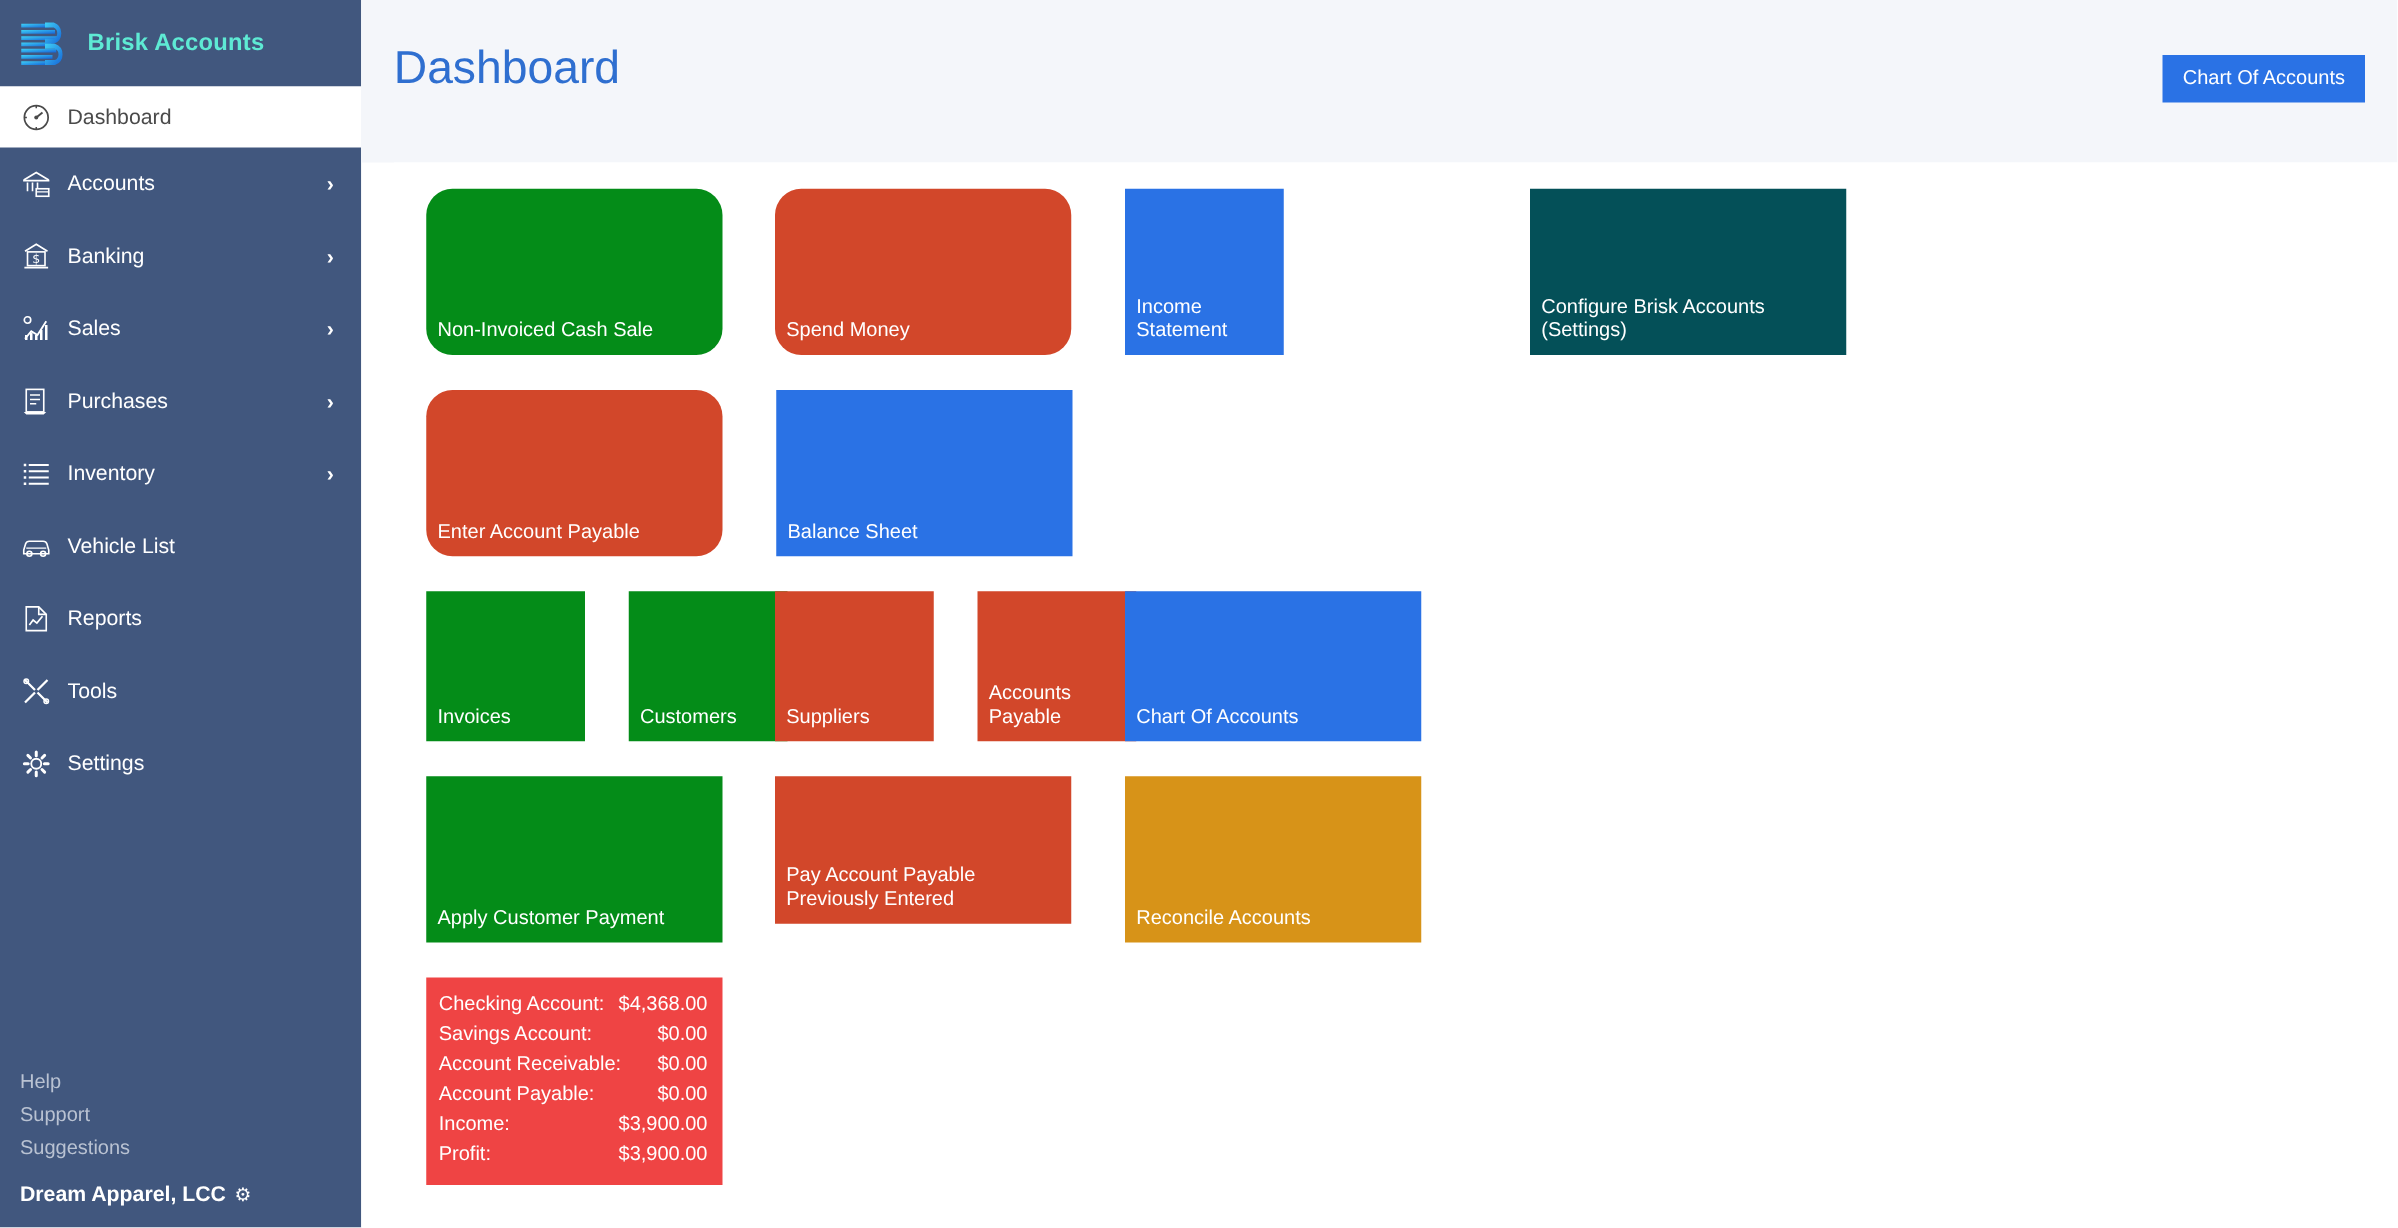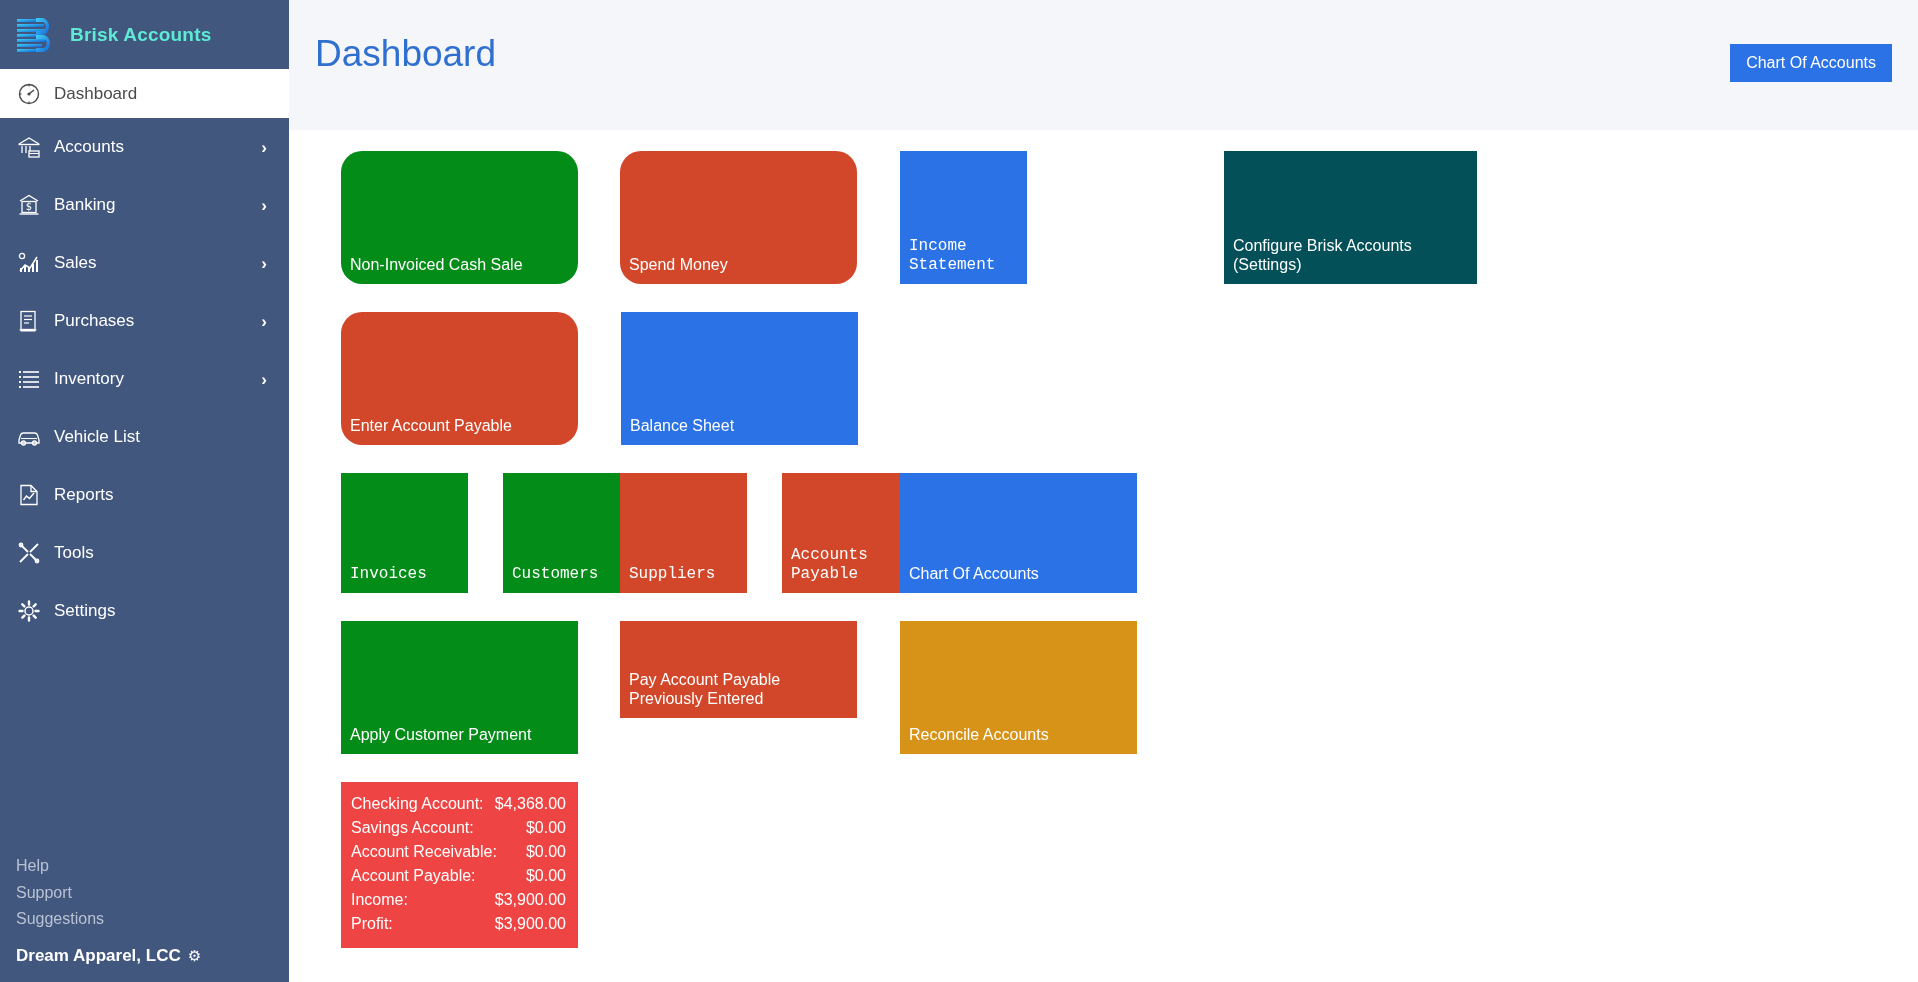--- a/index.html
+++ b/index.html
@@ -90,21 +90,21 @@
     position:absolute; left:9px; right:8px; bottom:9px;
     color:#ffffff; font-size:16px; line-height:1.18;
   }
 
   
   .slot-a { width:279px; flex:0 0 279px; }
   .slot-b { width:280px; flex:0 0 280px; }
   .slot-c { width:280px; flex:0 0 280px; }
 
   .w-lg { width:237px; height:133px;border-radius:21px; }
-  .w-sm { width:127px; height:120px;font-family:Liberation Mono, monospace; }
+  .w-sm { width:127px; height:120px; }
 
   .g  { background:#048c18; }
   .r  { background:#d2472a; }
   .b  { background:#2a72e5; }
   .t  { background:#045058; }
   .o  { background:#d79318; }
 
   .sub-pair { display:flex; gap:35px; }
 
   
@@ -365,21 +365,21 @@
         </div>
       </div>
 
       <div class="tile-row">
         <div class="slot-a">
           <div class="tile g" style="width:237px;height:133px">
             <span class="tlabel">Apply Customer Payment</span>
           </div>
         </div>
         <div class="slot-b">
-          <div class="tile r" style="width:237px;height:97px">
+          <div class="tile r" style="width:237px;height:118px">
             <span class="tlabel">Pay Account Payable Previously Entered</span>
           </div>
         </div>
         <div class="slot-c">
           <div class="tile o" style="width:237px;height:133px">
             <span class="tlabel">Reconcile Accounts</span>
           </div>
         </div>
       </div>
 

